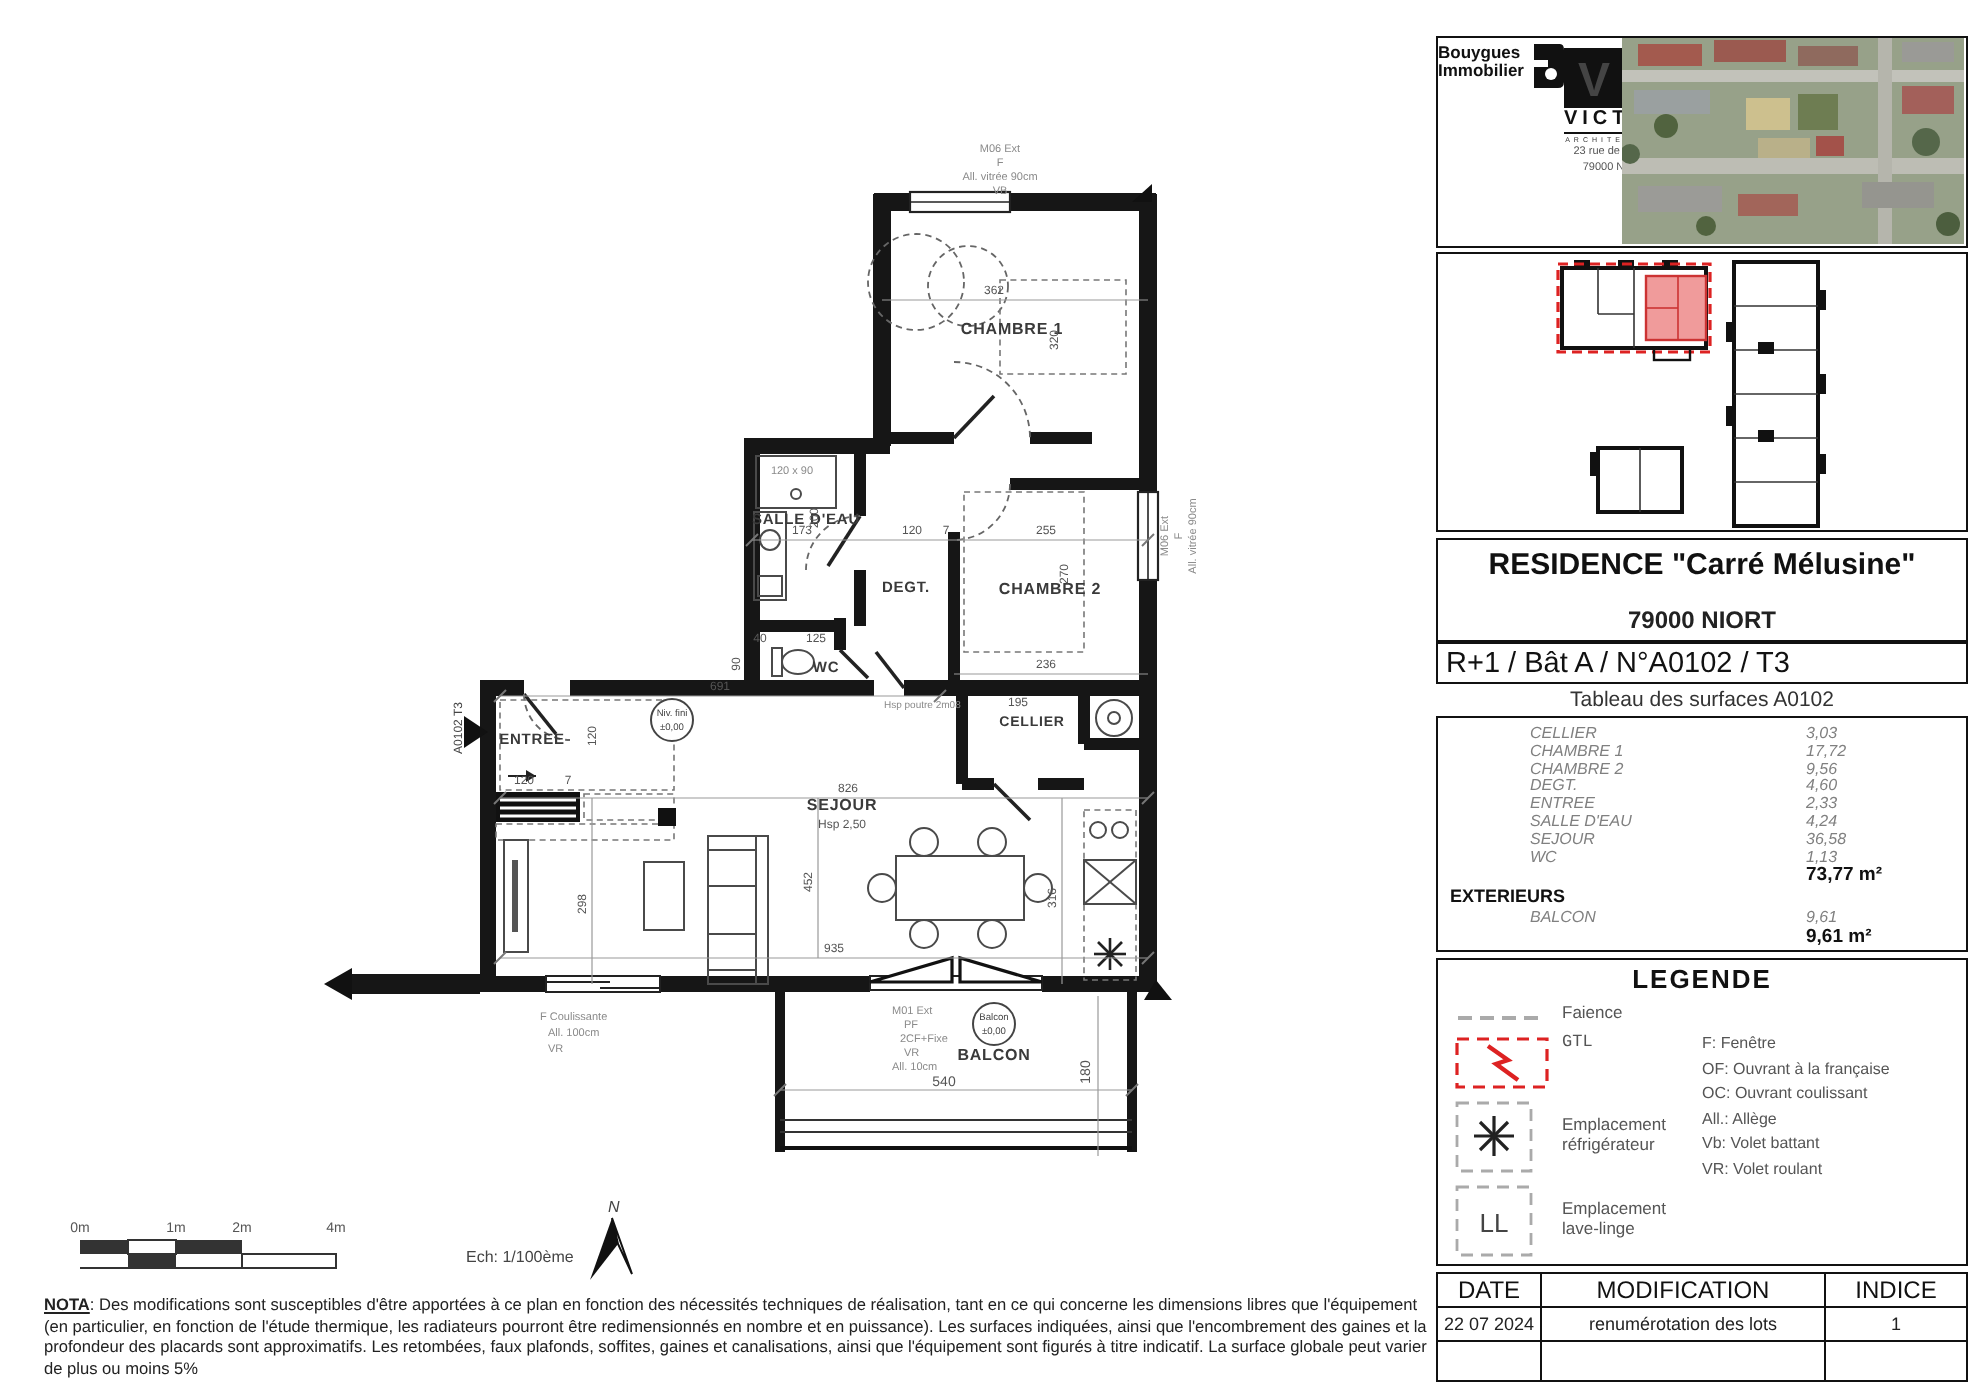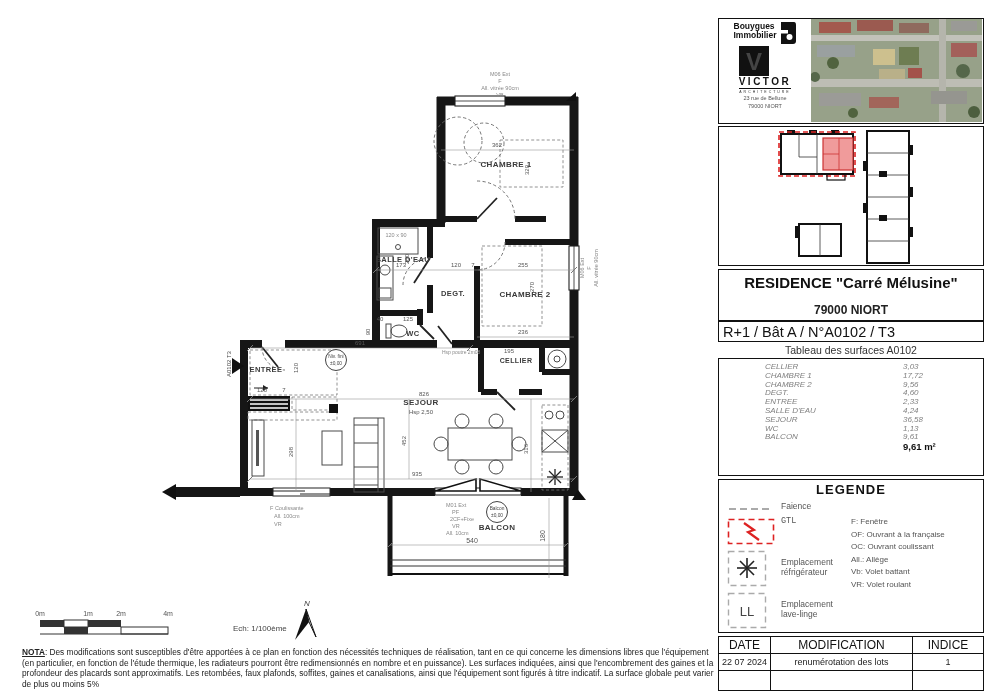--- a/index.html
+++ b/index.html
@@ -13,21 +13,21 @@
   .dimline{stroke:#999;stroke-width:.6;fill:none;}
   .tick{stroke:#777;stroke-width:1;}
   .furn{stroke:#4a4a4a;stroke-width:1;fill:none;}
   .dash{stroke:#777;stroke-width:.8;fill:none;stroke-dasharray:3 2.2;}
   .arc{stroke:#666;stroke-width:.9;fill:none;stroke-dasharray:3.2 2.4;}
   .leaf{stroke:#222;stroke-width:1.8;fill:none;}
   
   .panel{position:absolute;left:718px;top:18px;width:266px;}
   .box{border:1.5px solid #111;background:#fff;box-sizing:border-box;}
   #logobox{height:106px;display:flex;}
-  .brand{width:92px;display:flex;flex-direction:column;align-items:center;padding-top:3px;}
+  .brand{width:92px;display:flex;flex-direction:row;padding-top:3px;}
   .brow{display:flex;align-items:flex-start;gap:3px;}
   .btxt{font-size:8.5px;font-weight:bold;color:#111;line-height:1.1;}
   .vblock{text-align:center;margin-top:2px;}
   .vname{font-size:10px;font-weight:bold;letter-spacing:2.5px;color:#111;border-bottom:1px solid #111;padding-bottom:1px;}
   .vsub{font-size:3.5px;letter-spacing:2px;color:#333;margin-top:1px;}
   .vaddr{font-size:5.5px;color:#555;margin-top:1px;line-height:1.2;}
   #keyplanbox{height:140px;margin-top:2px;}
   #titlebox{height:52px;margin-top:3px;text-align:center;}
   .restitle{font-size:15px;font-weight:bold;color:#111;margin-top:4px;}
   .rescity{font-size:12px;font-weight:bold;color:#222;margin-top:12px;}
@@ -444,20 +444,25 @@
     <div class="srow">
           <span></span>
           <span>SEJOUR</span>
           <span class="sv">36,58</span>
         </div>
     <div class="srow">
           <span></span>
           <span>WC</span>
           <span class="sv">1,13</span>
         </div>
+    <div class="stotal">
+          <span></span>
+          <span>73,77 m²</span>
+        </div>
+    <div class="sgroup">EXTERIEURS</div>
     <div class="srow">
           <span></span>
           <span>BALCON</span>
           <span class="sv">9,61</span>
         </div>
     <div class="stotal">
           <span></span>
           <span>9,61 m²</span>
         </div>
   </div>

